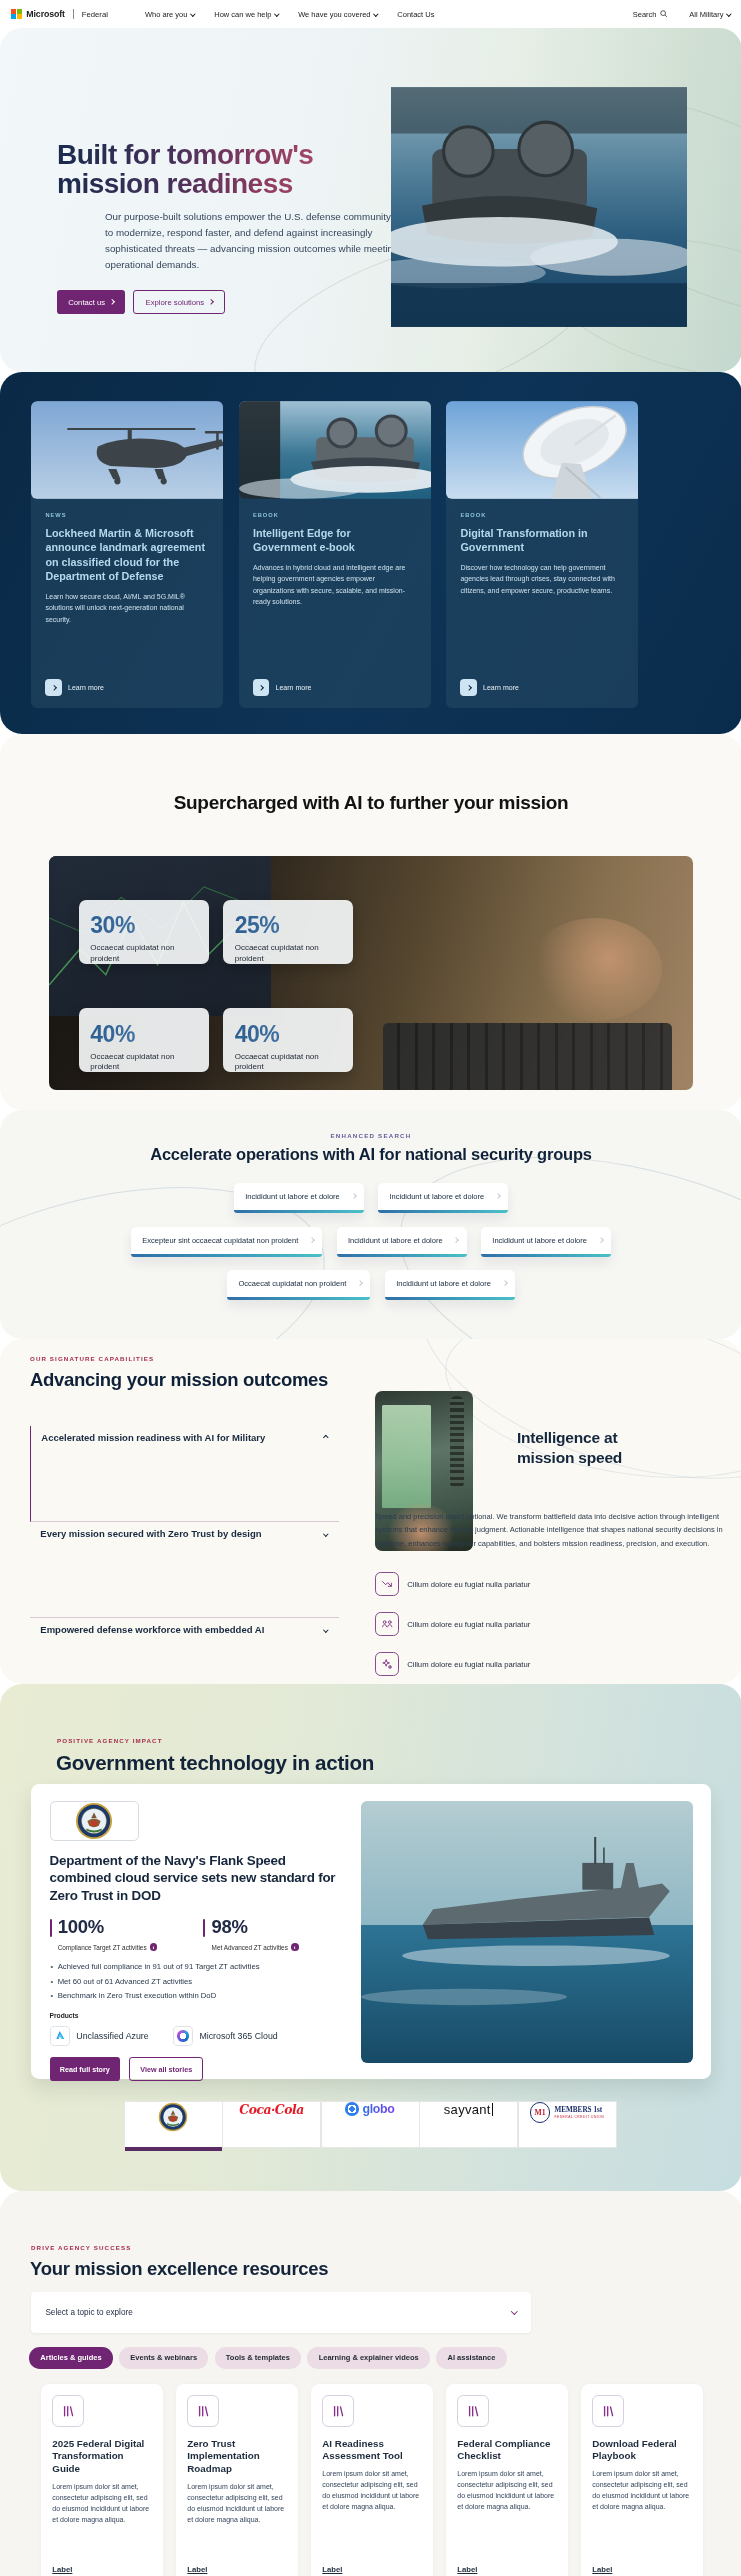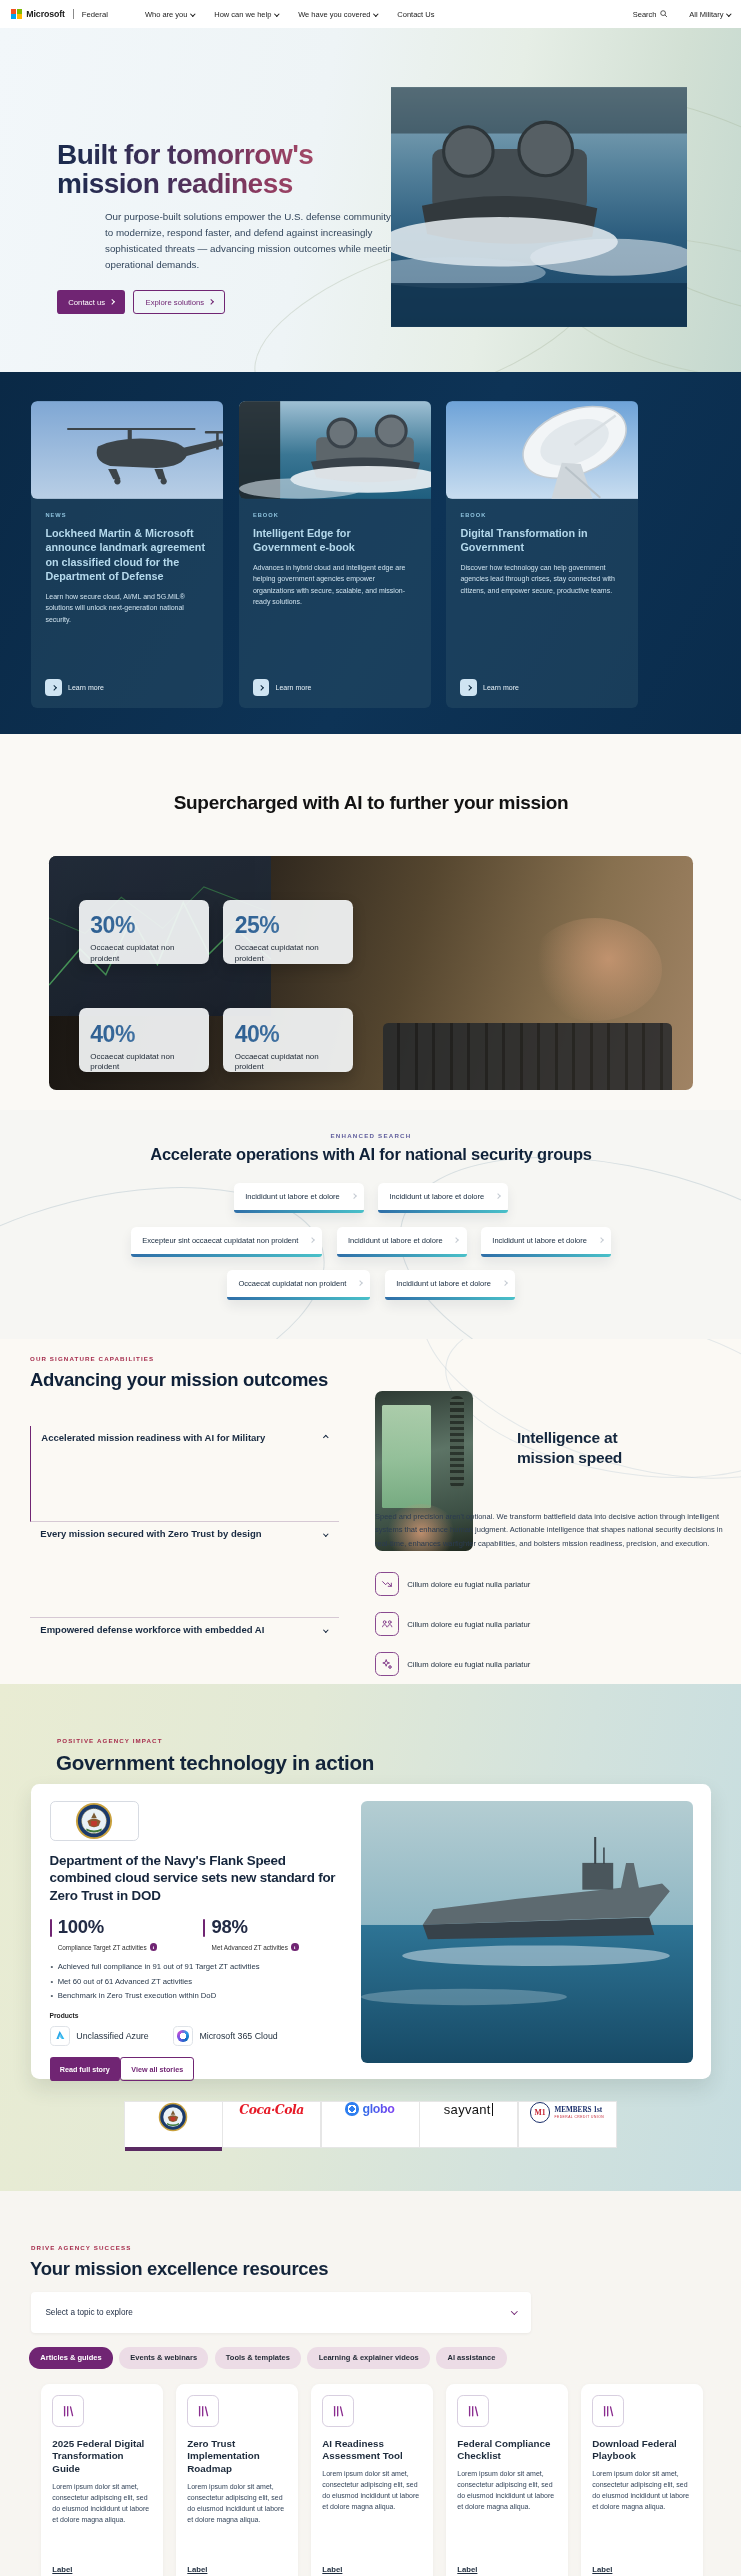--- a/index.html
+++ b/index.html
@@ -2,21 +2,21 @@
 <html style="font-size:8.2px"><head>
 <meta charset="utf-8">
 <style>
   * { margin:0; padding:0; box-sizing:border-box; }
   html,body { width:742px; }
   body {
     font-family:"Liberation Sans","DejaVu Sans",sans-serif;
     background:#fff; color:#1b1b1b; width:742px; height:3120px; overflow:hidden; position:relative;
   }
   a { text-decoration:none; color:inherit; cursor:pointer; }
-  section { position:relative; width:742px; }
+  section { position:relative; width:742px;border-radius:22px; }
 
   
   .chev { display:inline-block; width:3.6px; height:3.6px; border-right:0.9px solid currentColor; border-bottom:0.9px solid currentColor; transform:rotate(45deg); margin-left:3.6px; vertical-align:1px; }
   .chev.up { transform:rotate(225deg); vertical-align:-1px; }
   .chev.right { transform:rotate(-45deg); margin-left:5.2px; }
 
   
   header { height:28px; display:flex; align-items:center; padding:0 11.3px; background:#fff; position:relative; z-index:5; }
   .mslogo { display:grid; grid-template-columns:5.2px 5.2px; grid-template-rows:5.2px 5.2px; gap:0.5px; margin-right:4.1px; }
   .mslogo i { display:block; }
@@ -136,21 +136,21 @@
     display:inline-flex; align-items:center; justify-content:center; font-family:"Liberation Serif",serif; }
   .story-bullets { margin-top:9.3px; font-size:7.7px; color:#27374a; line-height:1.85; }
   .story-bullets li { list-style:none; padding-left:8.2px; position:relative; }
   .story-bullets li::before { content:"•"; position:absolute; left:1px; color:#55606c; }
   .products-label { margin-top:9.3px; font-size:6.7px; font-weight:700; color:#1d1d1d; }
   .products-row { margin-top:6.2px; display:flex; gap:24px; align-items:center; }
   .product { display:flex; align-items:center; gap:6.2px; font-size:8.8px; color:#1d2b3a; }
   .prod-ic { width:20.6px; height:20.6px; border:0.5px solid #dfe3e8; border-radius:4.6px; display:flex; align-items:center; justify-content:center; background:#fff; }
   .m365 { width:11.3px; height:11.3px; border-radius:50%;
     background:radial-gradient(circle,#fff 0 36%,transparent 37%),conic-gradient(from 140deg,#0f6cbd,#6b57e8,#c14ed2,#2a9ae8,#0f6cbd); }
-  .story-ctas { margin-top:11.3px; display:flex; gap:0; }
+  .story-ctas { margin-top:11.3px; display:flex; gap:9px; }
   .btn-sm { padding:6.2px 10.3px; font-size:7.2px; border-radius:3.1px; font-weight:600; }
   .story-img { flex:1; border-radius:6.2px; overflow:hidden; position:relative; }
 
   .logo-strip { position:absolute; left:124px; top:417px; display:flex; }
   .logo-tile { width:99px; height:47px; background:#fff; border:0.5px solid #e6e6e6; margin-left:-0.5px;
     display:flex; align-items:flex-start; justify-content:center; position:relative; }
   .logo-tile.active::after { content:""; position:absolute; left:0; right:0; bottom:-3.6px; height:3.6px; background:#5a2a62; }
   .coca { font-family:"DejaVu Serif","Liberation Serif",serif; font-style:italic; font-weight:700; font-size:12.4px; color:#e61a27; letter-spacing:-0.5px; }
   .globo { display:flex; align-items:center; gap:3.6px; }
   .globo-ball { width:13.4px; height:13.4px; border-radius:50%; background:radial-gradient(circle,#2f7ff0 0 26%,#fff 27% 44%,#2f7ff0 45%); }

